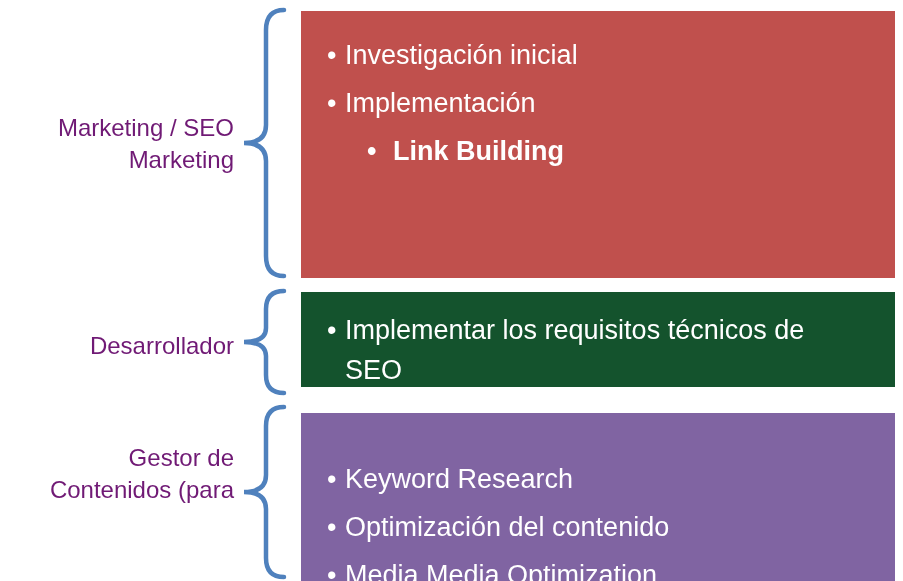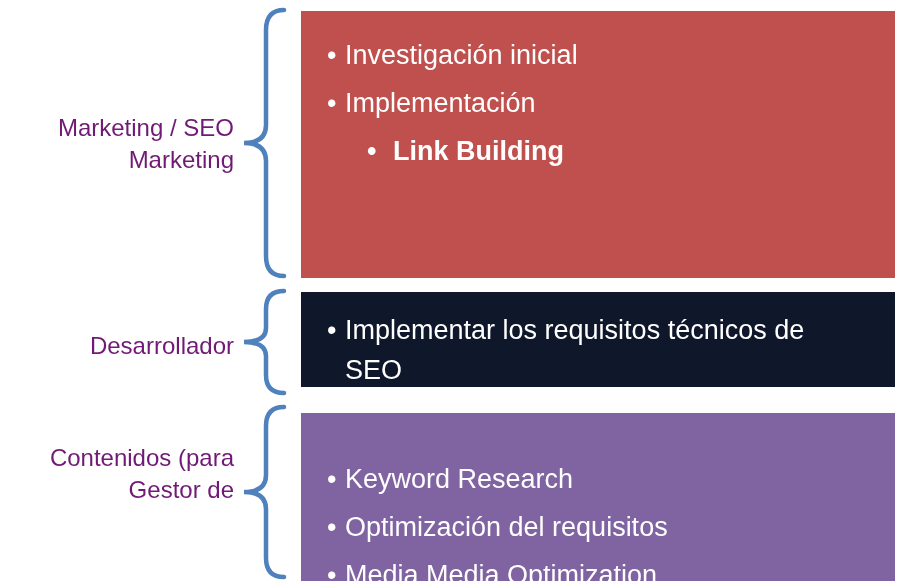--- a/index.html
+++ b/index.html
@@ -40,21 +40,21 @@
     margin-bottom:8px;
   }
   .task-box li::before{
     content:"\2022";
     position:absolute;
     left:4px;top:0;
   }
   .task-box li.lvl2{padding-left:70px;font-weight:bold;}
   .task-box li.lvl2::before{left:44px;}
   #box-red{top:11px;height:267px;background:#C0504D;padding-top:14px;}
-  #box-green{top:292px;height:95px;background:#0f172a;padding-top:8px;}
+  #box-green{top:292px;height:95px;background:#14532d;padding-top:8px;}
   #box-purple{top:413px;height:198px;background:#8064A2;padding-top:36px;}
   #box-green li{max-width:480px;}
   #label-1{top:112px;}
   #label-2{top:324px;margin-top:6px;}
   #label-3{top:442px;}
 </style>
 </head>
 <body>
 
 <div id="stage">
@@ -88,31 +88,31 @@
     </svg>
   </div>
 
   <div class="task-box" id="box-green">
     <ul>
       <li>Implementar los requisitos técnicos de SEO</li>
     </ul>
   </div>
 
   <div class="role-label" id="label-3">
+    <div>Gestor de</div>
     <div>Contenidos (para</div>
-    <div>Gestor de</div>
   </div>
 
   <div class="brace" style="top:403px">
     <svg width="56" height="178" viewBox="0 0 56 178" fill="none" xmlns="http://www.w3.org/2000/svg">
       <path d="M48,4 Q30,4 30,23 L30,72 Q30,89 8,89 Q30,89 30,106 L30,155 Q30,174 48,174" stroke="#4F81BD" stroke-width="4.5" stroke-linecap="round" fill="none"></path>
     </svg>
   </div>
 
   <div class="task-box" id="box-purple">
     <ul>
       <li>Keyword Research</li>
-      <li>Optimización del requisitos</li>
+      <li>Optimización del contenido</li>
       <li>Media Media Optimization</li>
     </ul>
   </div>
 
 </div>
 
 </body></html>

